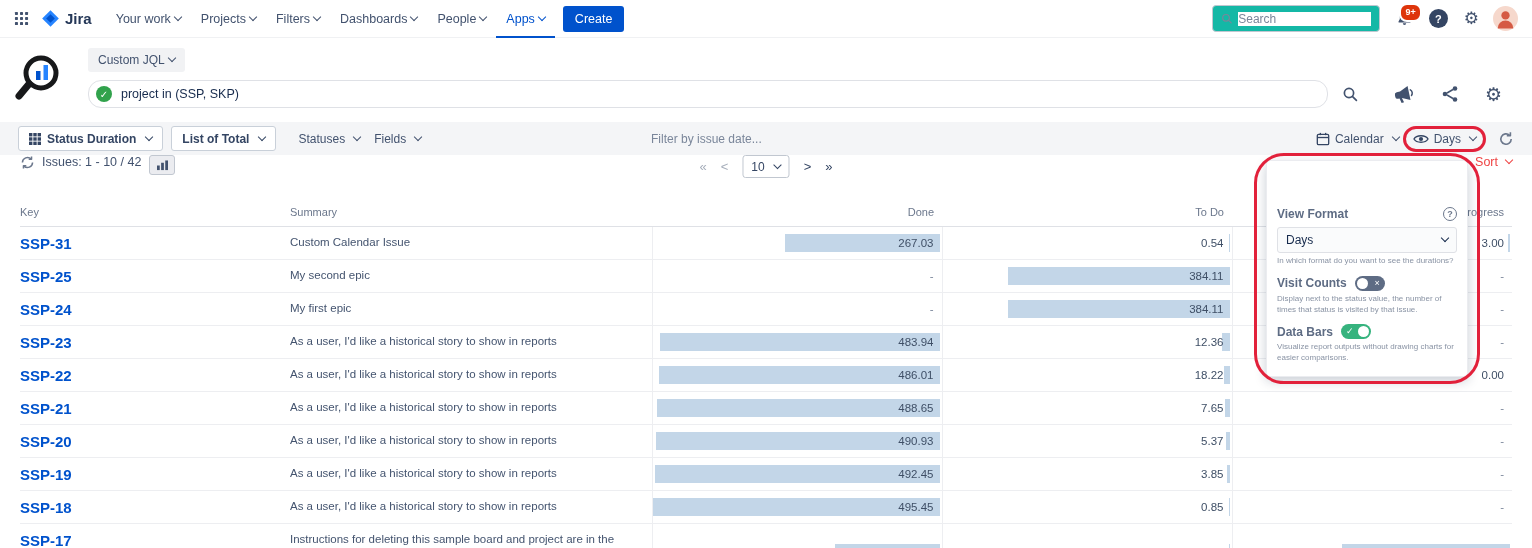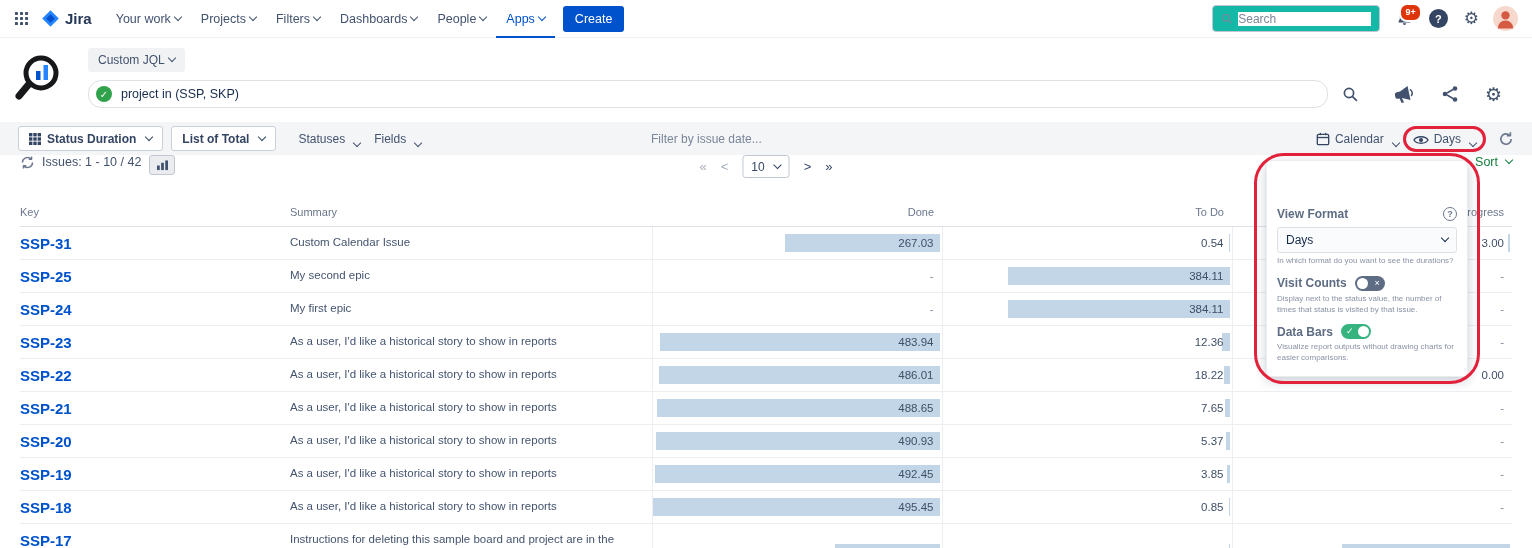--- a/index.html
+++ b/index.html
@@ -49,21 +49,21 @@
   .jql-search { margin-left:14px; display:inline-flex; cursor:pointer; }
   .query-actions { margin-left:auto; display:flex; align-items:center; gap:26px; padding-right:6px; }
   .query-actions .gear { font-size:19px; margin-right:0; }
 
   
   .toolbar { position:relative; display:flex; align-items:center; height:33px; background:#f4f5f7;
              padding:0 18px; margin-top:4px; }
   .tb-btn { display:inline-flex; align-items:center; gap:6px; background:#fff; border:1px solid #c9d0d9;
             border-radius:3px; height:25px; padding:0 10px; font-size:12px; font-weight:700; color:#344563;
             margin-right:8px; cursor:pointer; font-family:inherit; white-space:nowrap; }
-  .tb-ghost { display:inline-flex; align-items:flex-end; gap:5px; background:none; border:none; font-size:12px;
+  .tb-ghost { display:inline-flex; align-items:center; gap:5px; background:none; border:none; font-size:12px;
               color:#42526e; margin-left:14px; cursor:pointer; font-family:inherit; white-space:nowrap; }
   .date-filter { position:absolute; left:50%; transform:translateX(-50%); width:230px; border:none;
                  background:transparent; font-size:12px; color:#7a869a; outline:none; font-family:inherit; }
   .date-filter::placeholder { color:#7a869a; }
   .tb-spacer { flex:1; }
   .days-btn { position:relative; }
   .sync-wrap { margin-left:22px; display:inline-flex; cursor:pointer; }
 
   
   .ring { position:absolute; border:3px solid #e2213b; pointer-events:none; z-index:40; }
@@ -74,21 +74,21 @@
   .results-bar { position:relative; display:flex; align-items:flex-start; height:42px; padding:0 20px; }
   .issues-label { font-size:12.5px; color:#42526e; margin:0 8px 0 7px; }
   .chart-btn { display:inline-flex; align-items:center; justify-content:center; width:26px; height:20px;
                background:#ebecf0; border:1px solid #c1c7d0; border-radius:3px; cursor:pointer; }
   .pagination { position:absolute; left:50%; transform:translateX(-50%); display:flex; align-items:center; gap:14px; }
   .pg { font-size:13px; color:#344563; cursor:pointer; }
   .pg.dim { color:#a5adba; }
   .page-size { display:inline-flex; align-items:center; gap:6px; background:#fff; border:1px solid #c1c7d0;
                border-radius:3px; height:23px; padding:0 8px; font-size:12px; color:#344563; cursor:pointer; }
   .sort-btn { margin-left:auto; display:inline-flex; align-items:center; gap:4px; background:none; border:none;
-              font-size:12.5px; color:#15803d; cursor:pointer; font-family:inherit; }
+              font-size:12.5px; color:#ef4444; cursor:pointer; font-family:inherit; }
 
   
   .issues-table { width:1492px; margin:0 20px; border-collapse:collapse; table-layout:fixed; }
   .issues-table th { font-size:11px; font-weight:400; color:#6b778c; text-align:left;
                      padding:9px 8px 8px 0; border-bottom:1px solid #dfe1e6; }
   .issues-table th.th-num { text-align:right; padding-right:8px; }
   .issues-table td { border-bottom:1px solid #edeef1; font-size:11.5px; }
   .cell-key { vertical-align:top; padding:8px 8px 7px 0; }
   .cell-key a { color:#0052cc; font-weight:700; font-size:15px; text-decoration:none; cursor:pointer; }
   .cell-summary { vertical-align:top; padding:8px 10px 7px 0; color:#44546f; line-height:14px; }

